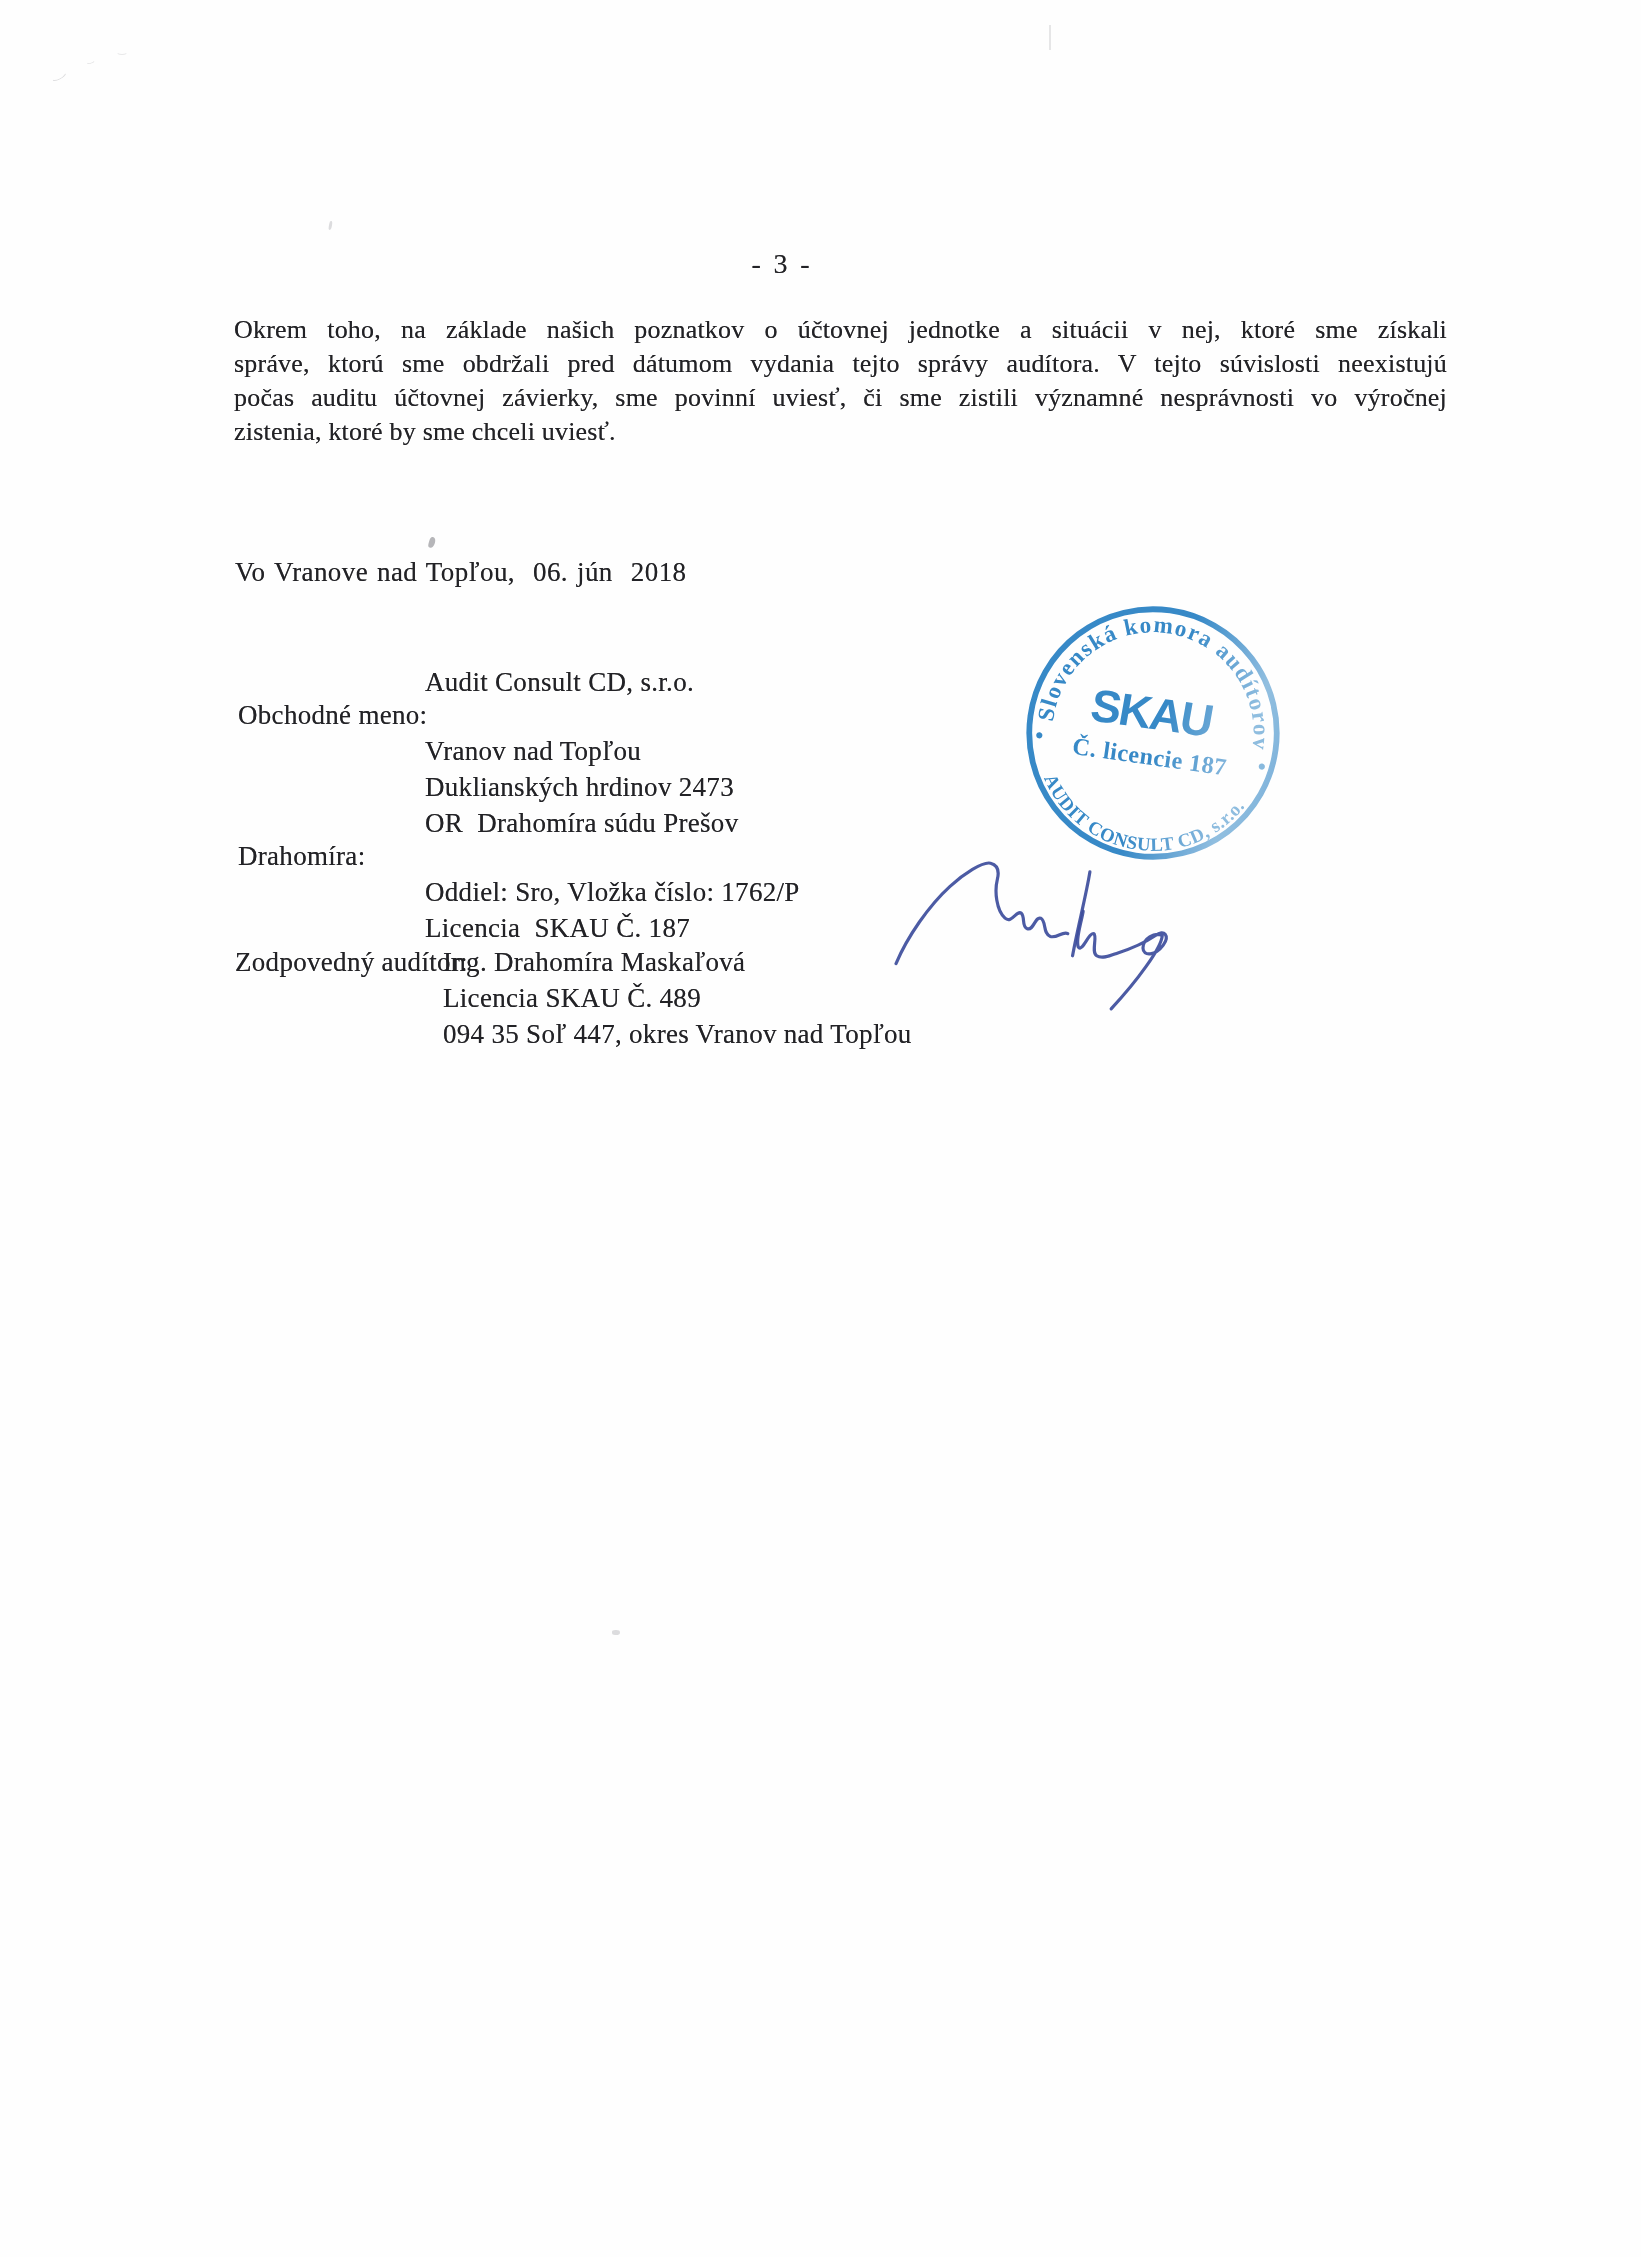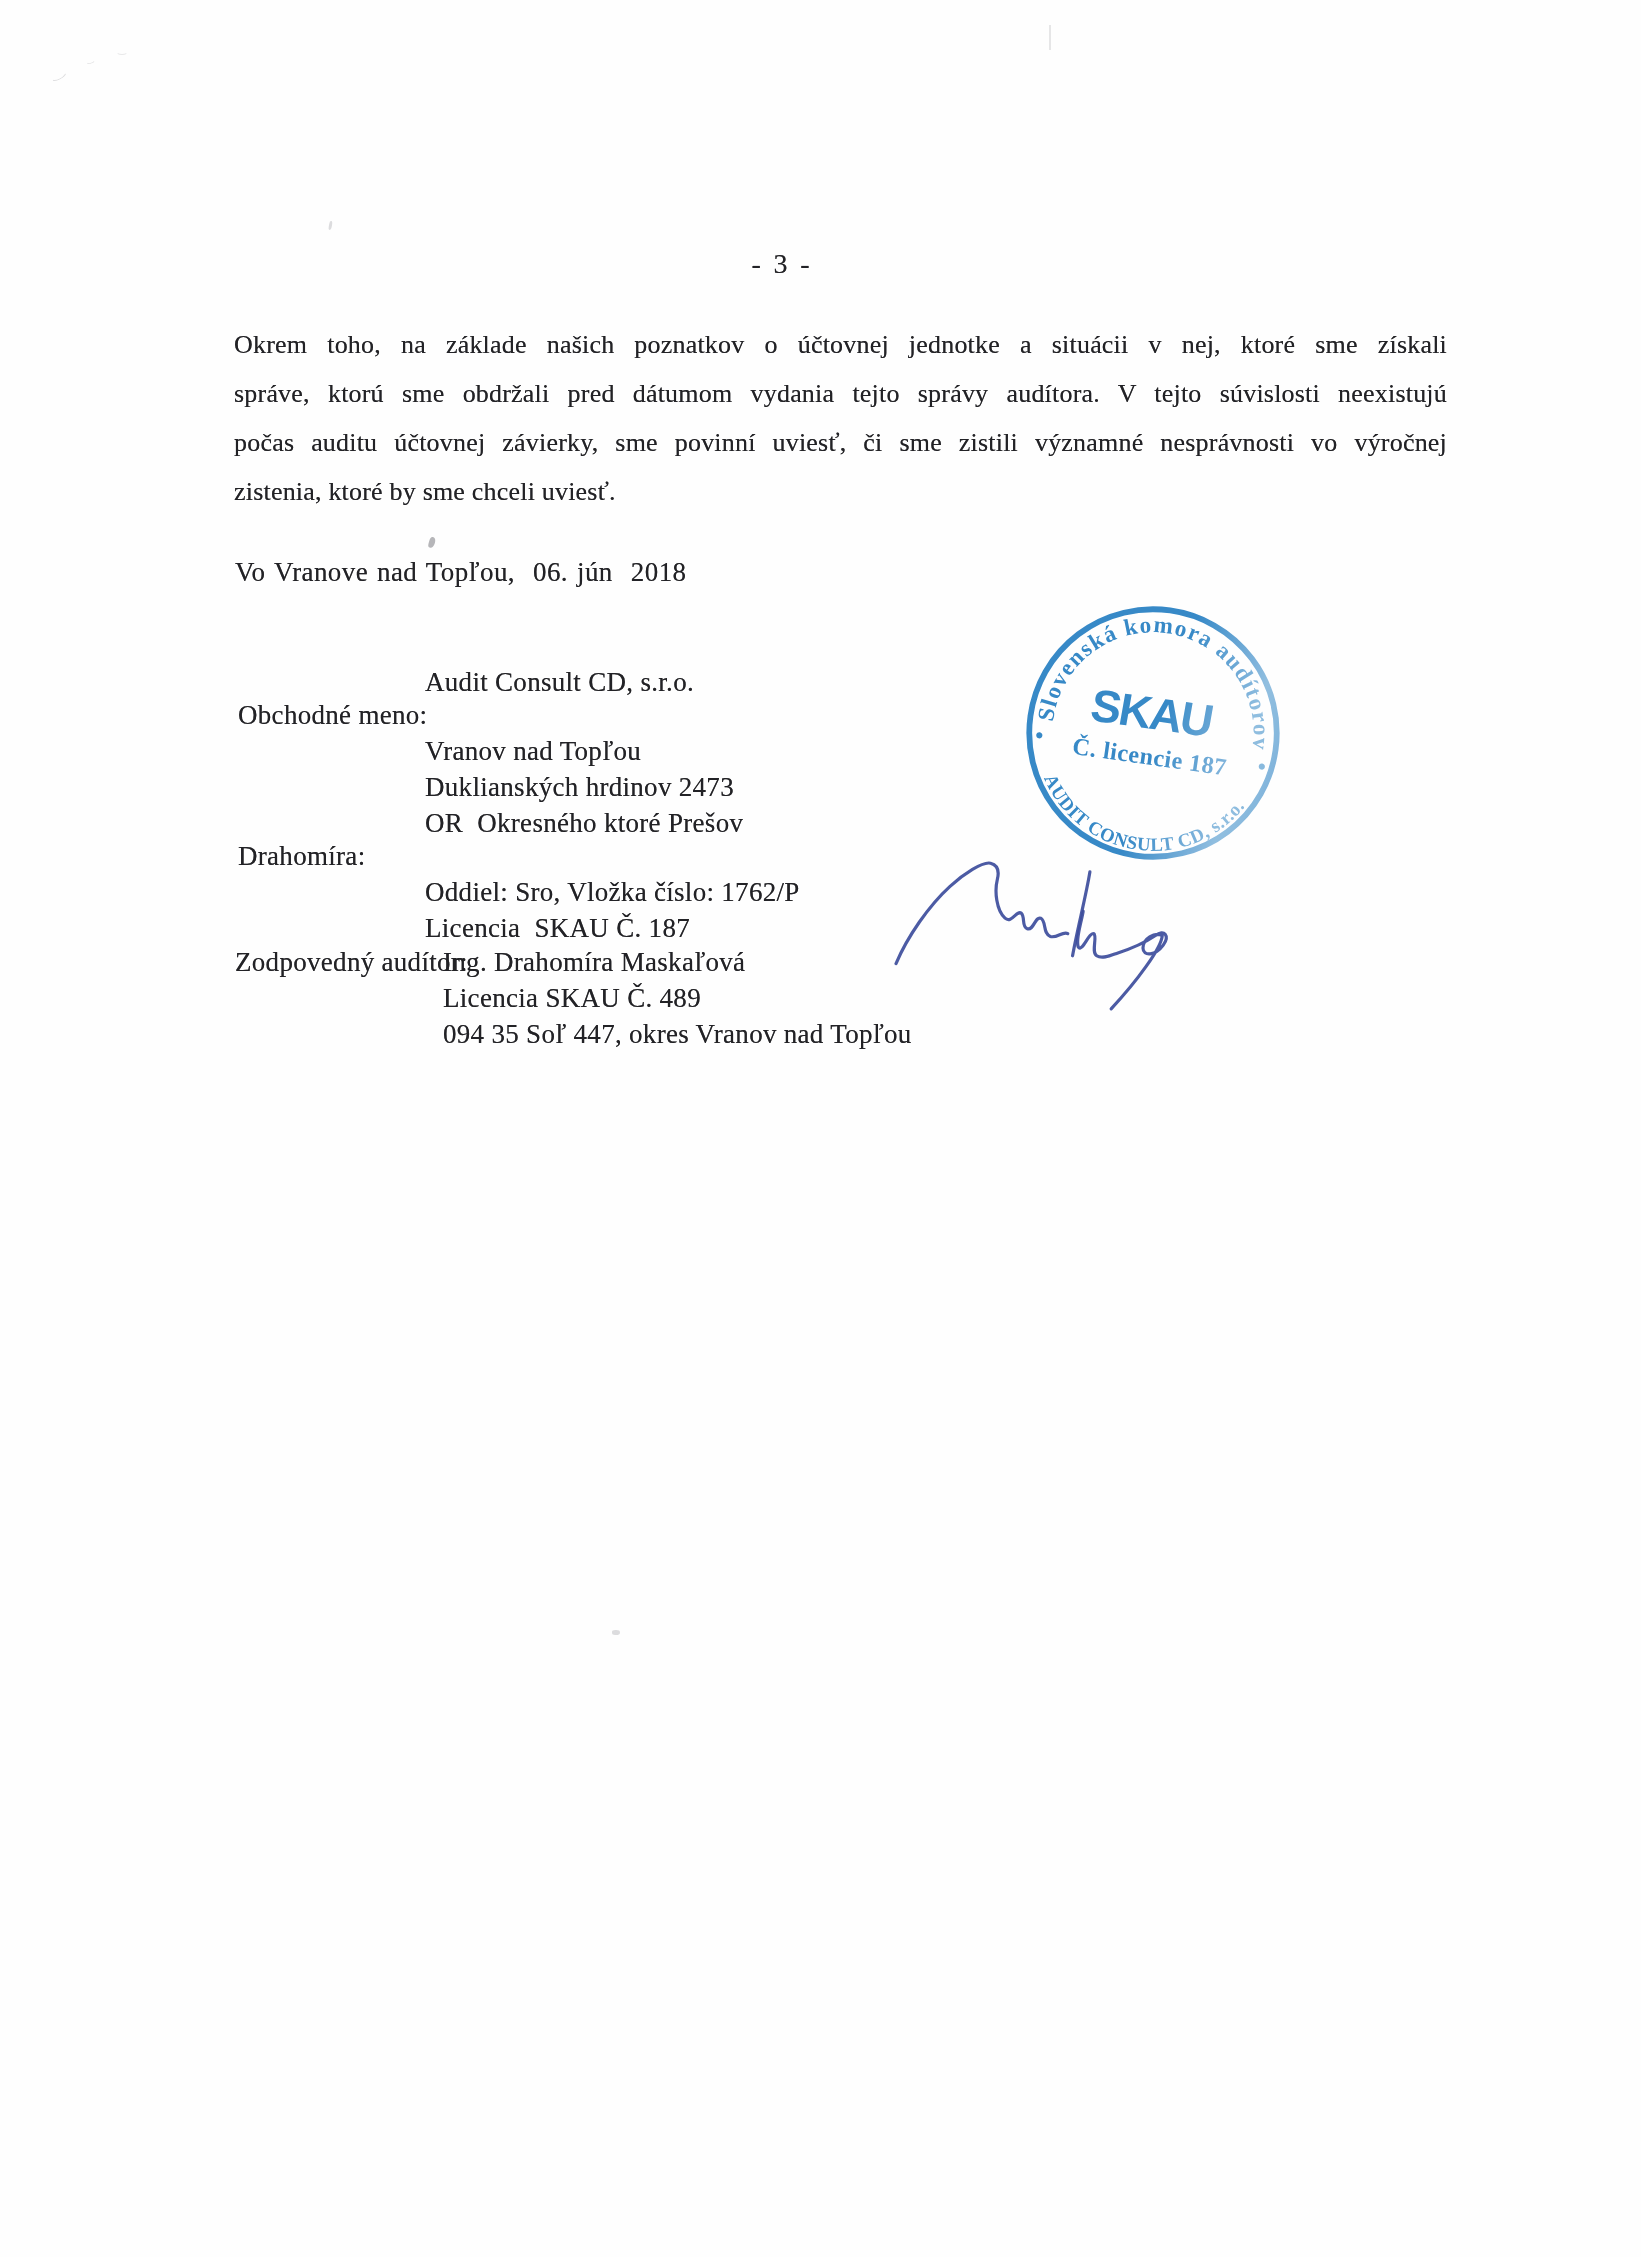--- a/index.html
+++ b/index.html
@@ -17,21 +17,21 @@
   .page-number{
     position:absolute;top:246px;left:0;width:1564px;text-align:center;
     font-size:28px;line-height:36px;letter-spacing:2.9px;
     text-shadow:0 0 0.6px rgba(40,40,40,.65);
   }
   .paragraph{
     position:absolute;left:234px;top:313px;width:1213px;
     font-size:26px;line-height:34px;letter-spacing:0.2px;
     text-shadow:0 0 0.6px rgba(40,40,40,.65);
   }
-  .pline{text-align:justify;text-align-last:justify;margin-top:15px;}
+  .pline{text-align:justify;text-align-last:justify;}
   .pline.last{text-align:left;text-align-last:left;}
   .dateline{
     position:absolute;left:235px;top:510px;
     font-size:27px;line-height:36px;letter-spacing:0.4px;word-spacing:1.9px;white-space:pre;
     text-shadow:0 0 0.6px rgba(40,40,40,.65);
     margin-top:44px;
   }
   .info-block{
     position:absolute;font-size:27px;line-height:36px;letter-spacing:0.3px;
     text-shadow:0 0 0.6px rgba(40,40,40,.65);
@@ -106,21 +106,21 @@
     <div class="info-row">
       <div class="lbl"></div>
       <div class="val">Vranov nad Topľou</div>
     </div>
     <div class="info-row">
       <div class="lbl"></div>
       <div class="val">Duklianských hrdinov 2473</div>
     </div>
     <div class="info-row">
       <div class="lbl">Drahomíra:</div>
-      <div class="val">OR  Okresného ktoré Prešov</div>
+      <div class="val">OR  Drahomíra súdu Prešov</div>
     </div>
     <div class="info-row">
       <div class="lbl"></div>
       <div class="val">Oddiel: Sro, Vložka číslo: 1762/P</div>
     </div>
     <div class="info-row">
       <div class="lbl"></div>
       <div class="val">Licencia  SKAU Č. 187</div>
     </div>
   </div>

